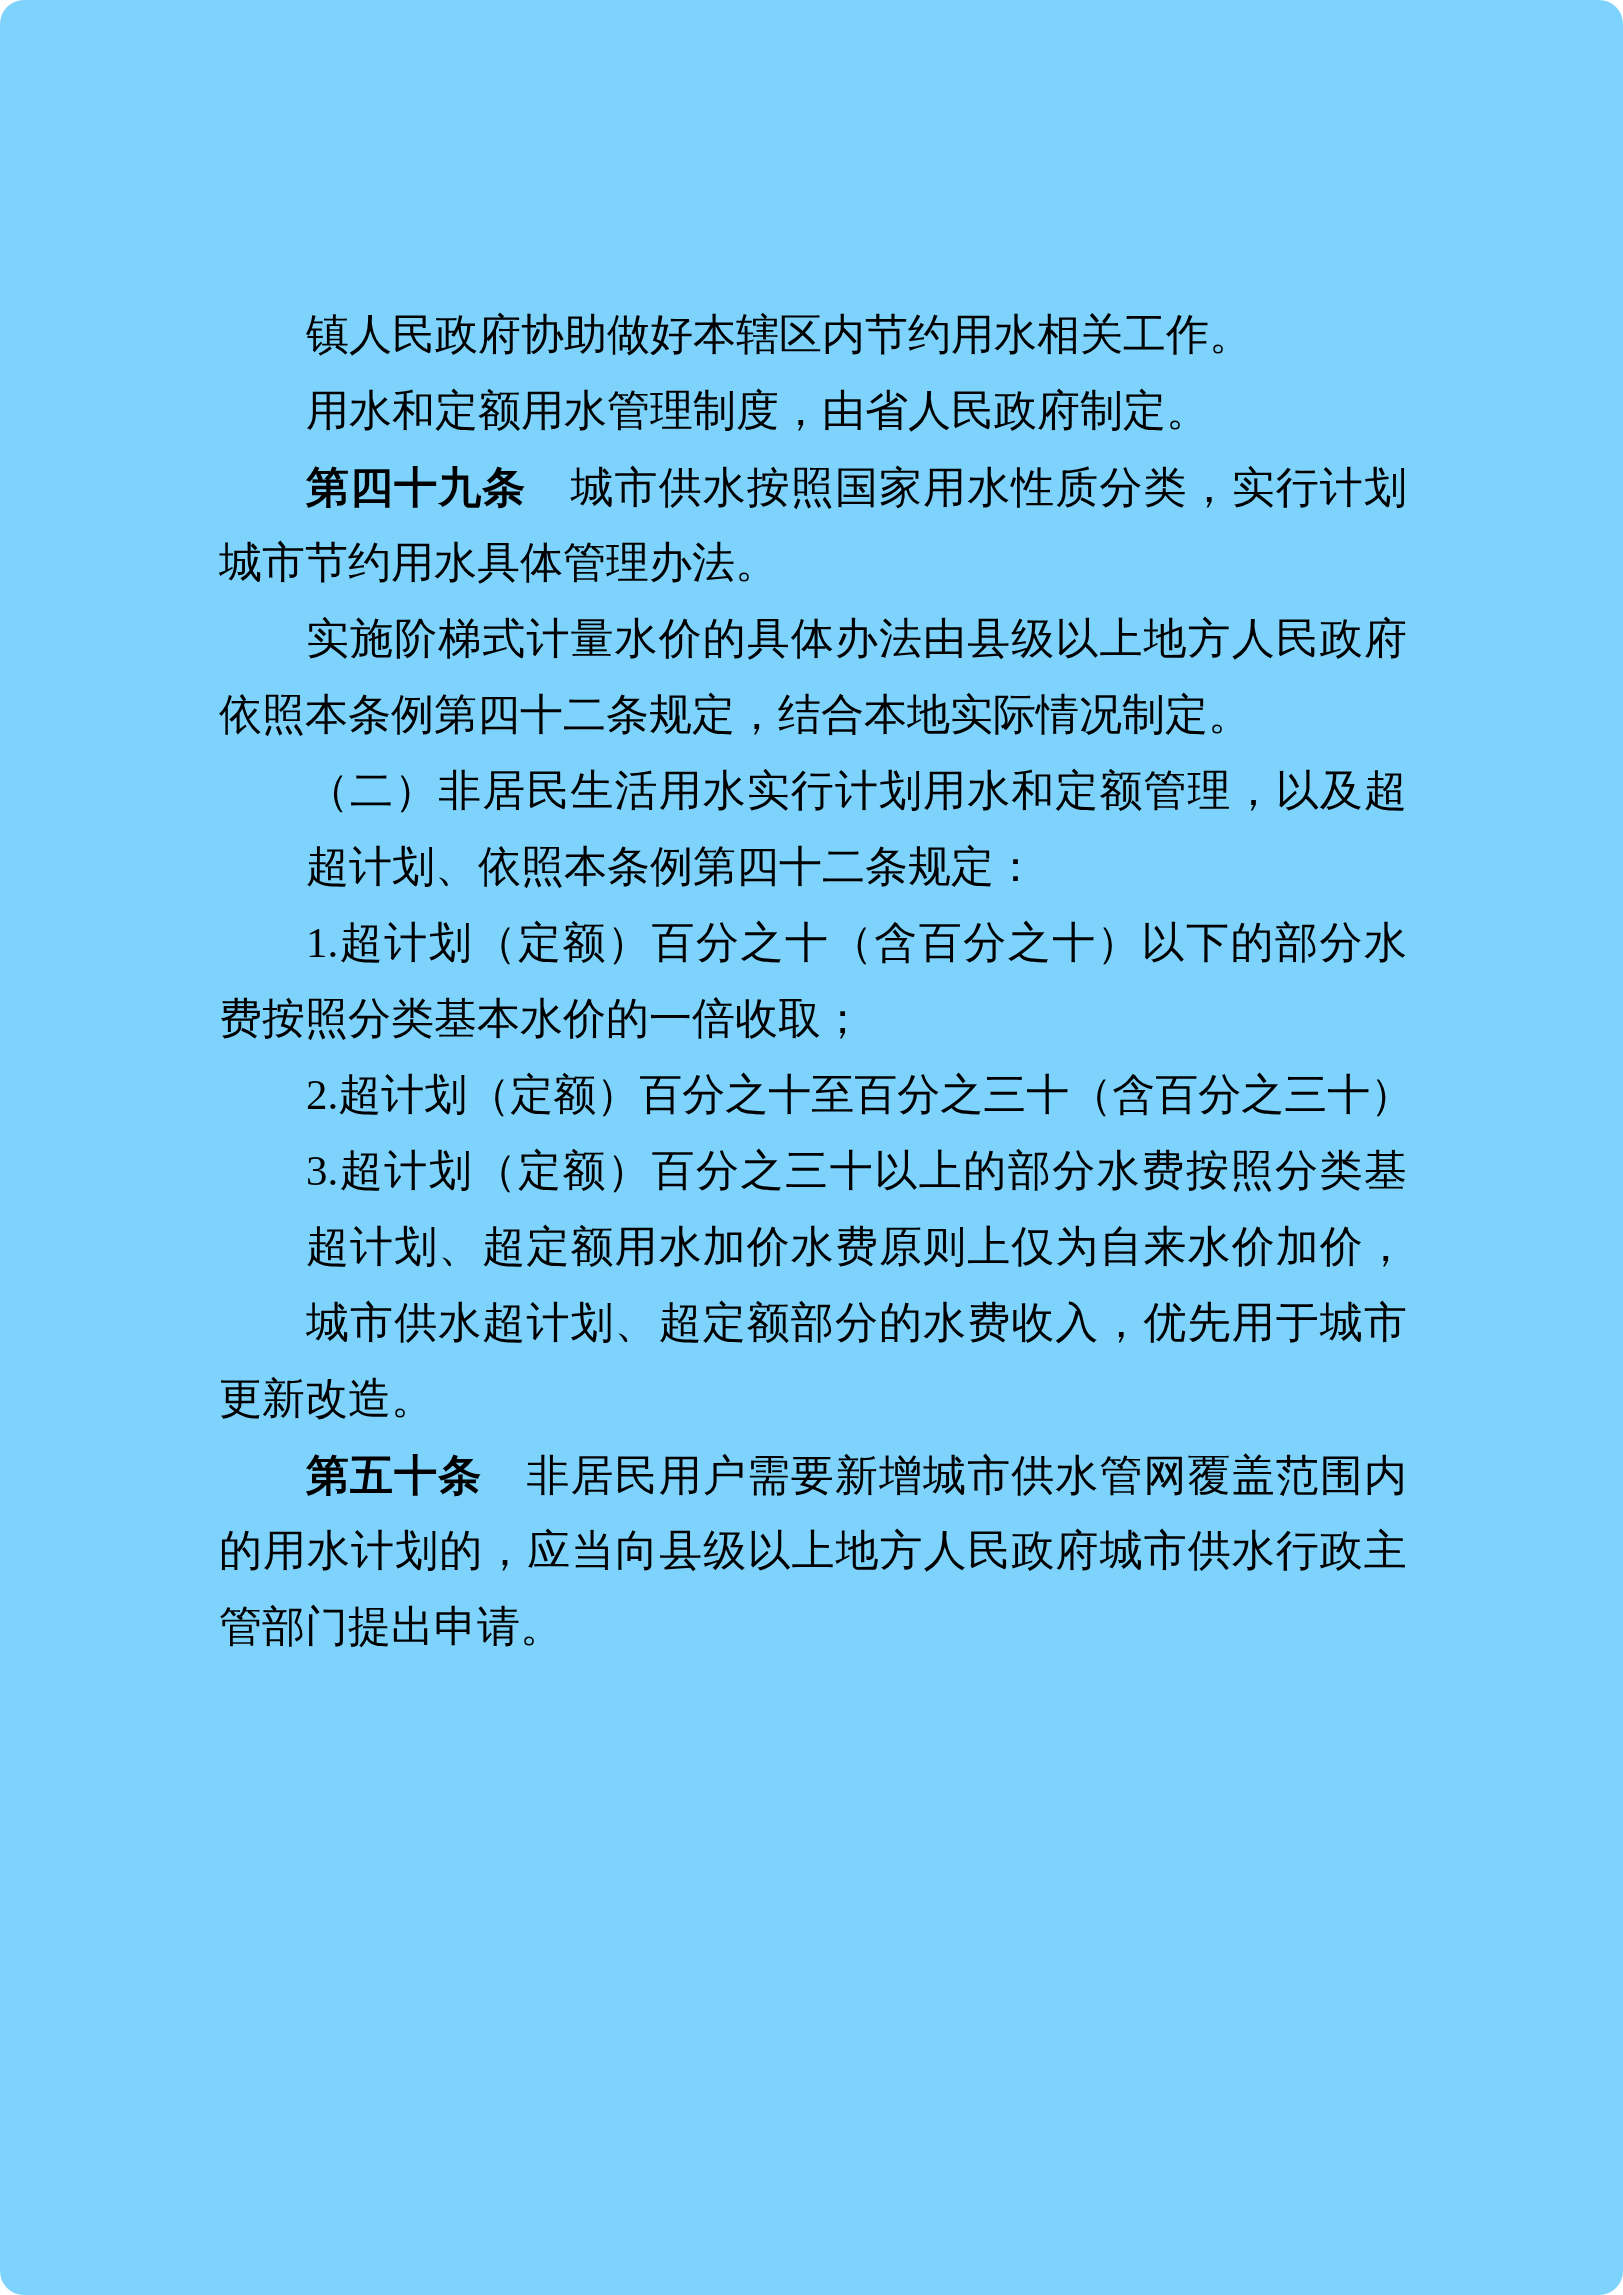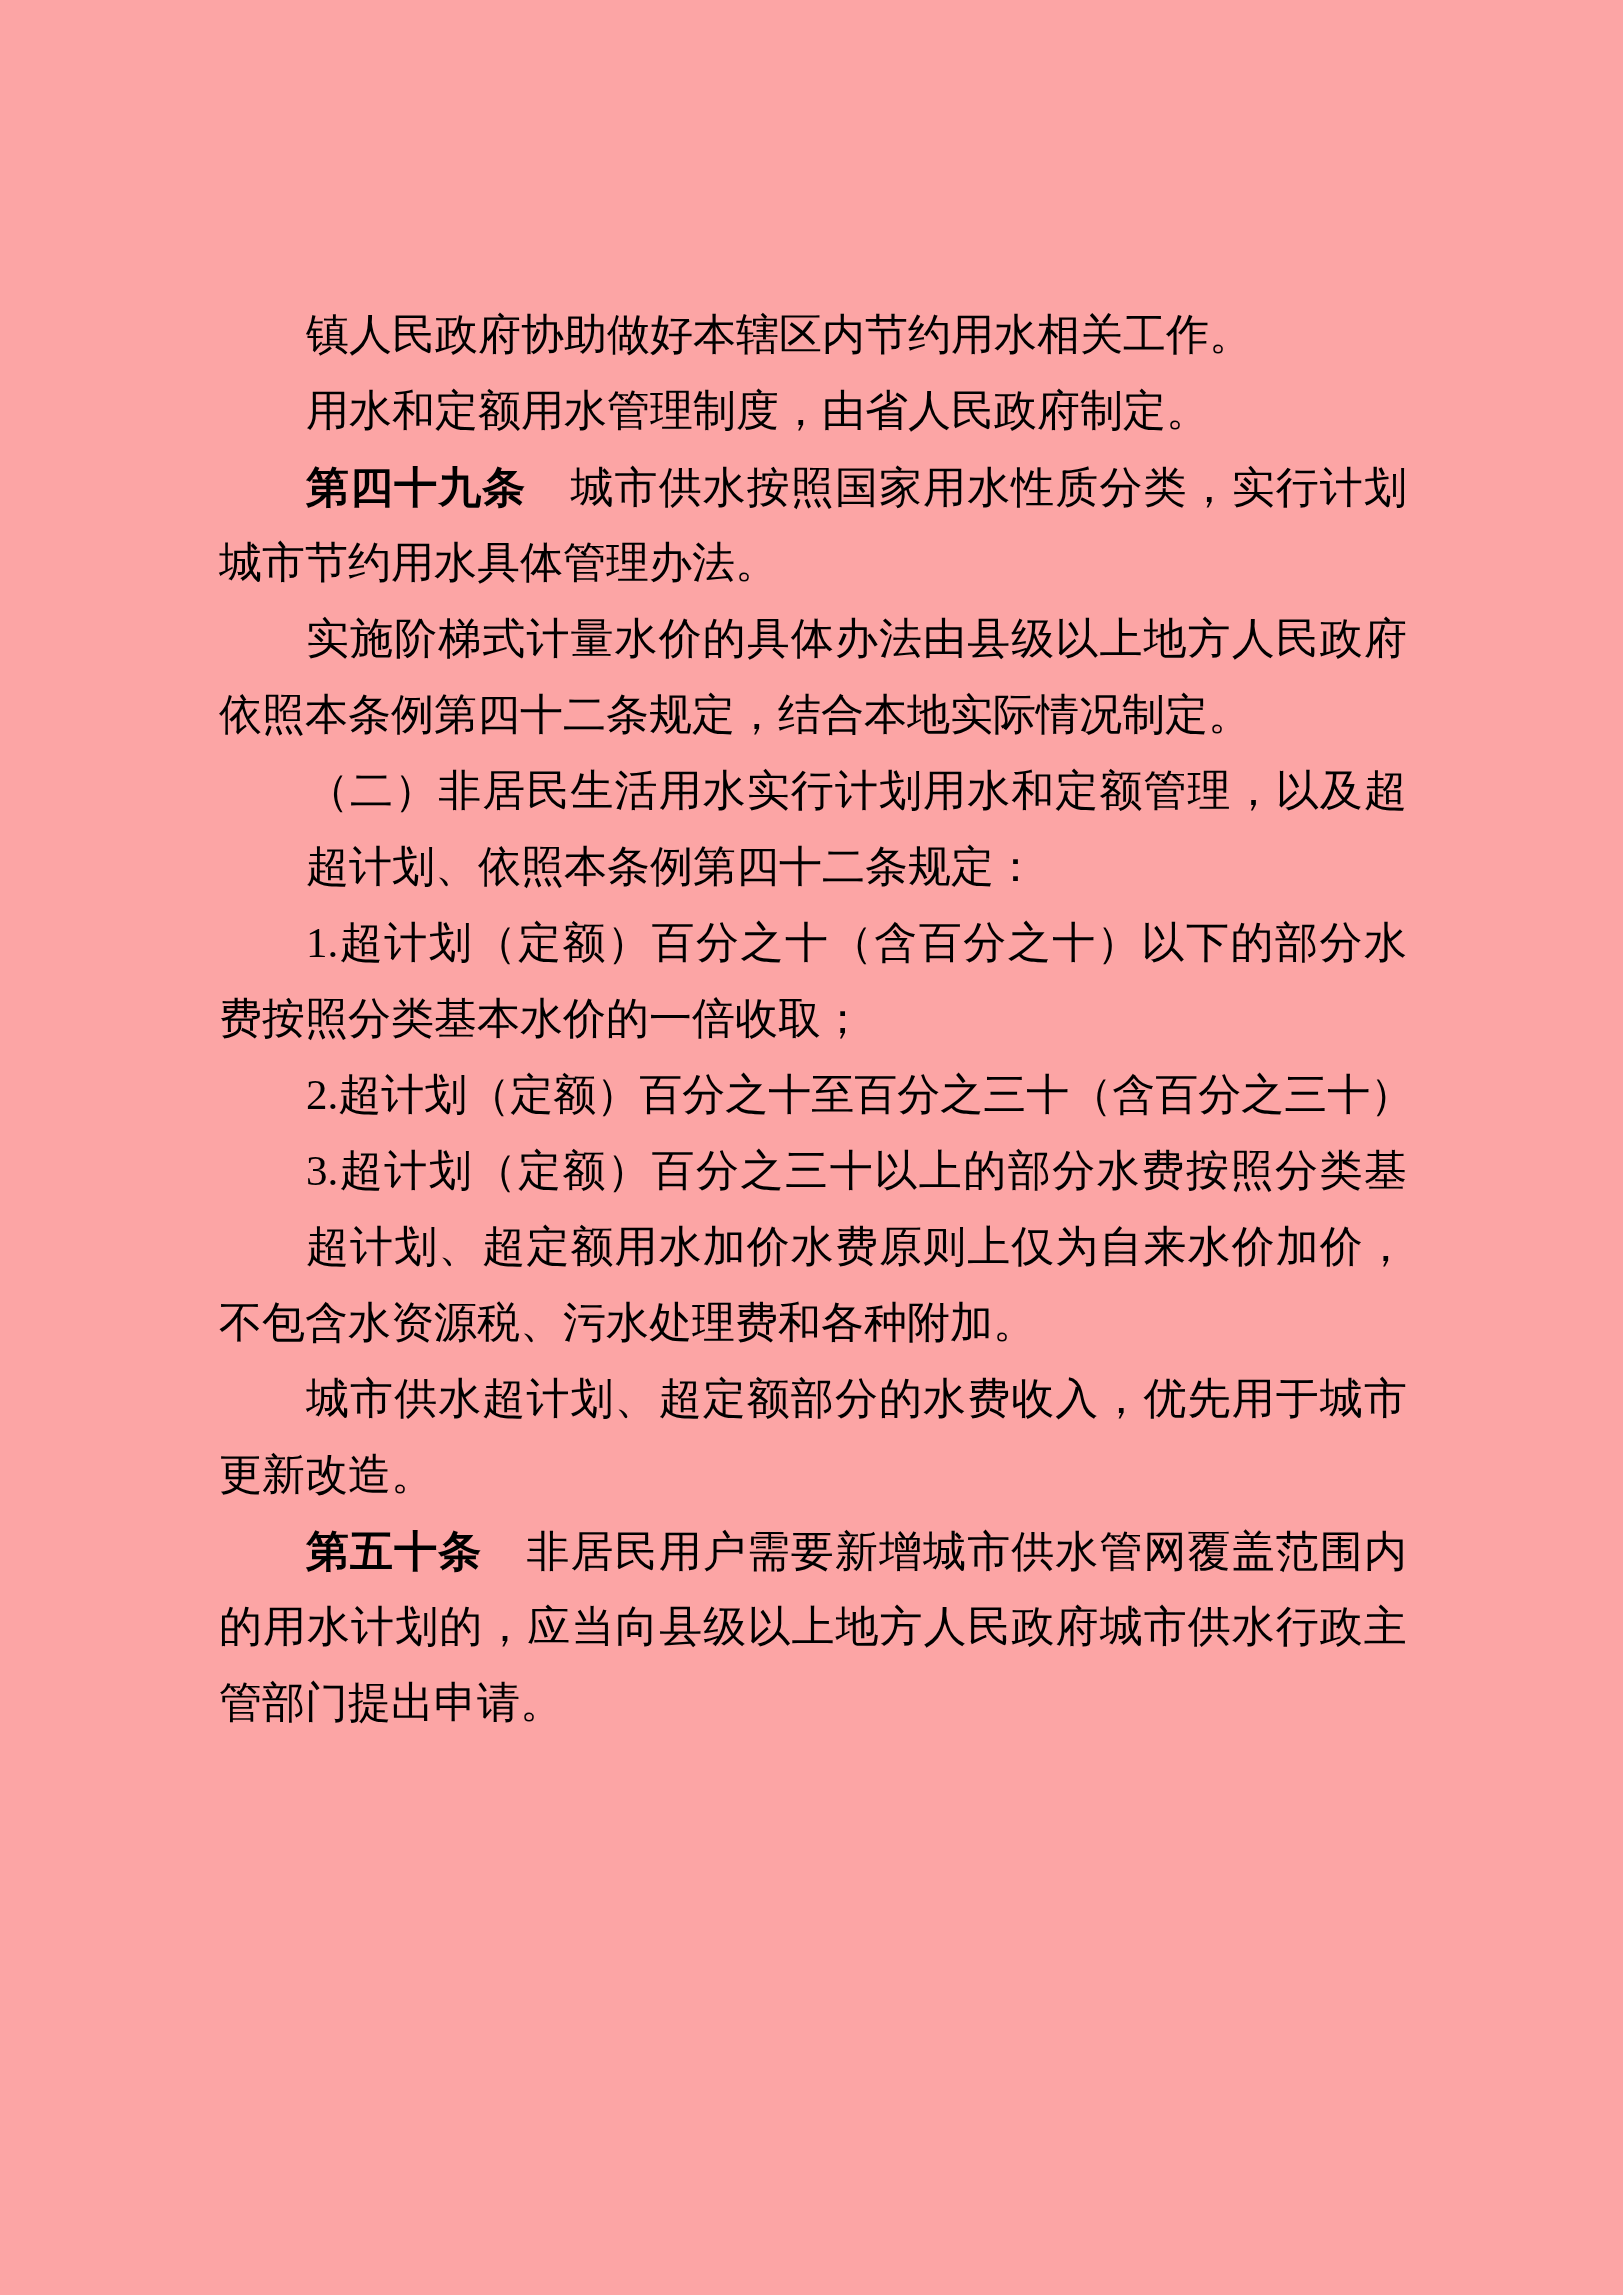--- a/index.html
+++ b/index.html
@@ -4,22 +4,23 @@
 <style>
   html, body {
     margin: 0;
     padding: 0;
     background: #ffffff;
   }
   .page {
     position: relative;
     width: 1623px;
     height: 2295px;
-    background: #fca5a5;
+    background: #7dd3fc;
     overflow: hidden;
+    border-radius: 24px;
   }
   .doc-body {
     position: absolute;
     left: 219px;
     top: 297px;
     width: 1188px;
   }
   .line {
     height: 76px;
     line-height: 76px;
@@ -245,21 +246,20 @@
         <span class="tok">仅</span>
         <span class="tok">为</span>
         <span class="tok">自</span>
         <span class="tok">来</span>
         <span class="tok">水</span>
         <span class="tok">价</span>
         <span class="tok">加</span>
         <span class="tok">价</span>
         <span class="tok">，</span>
       </div>
-      <div class="line"><span>不包含水资源税、污水处理费和各种附加。</span></div>
       <div class="line indent full">
         <span class="tok">城</span>
         <span class="tok">市</span>
         <span class="tok">供</span>
         <span class="tok">水</span>
         <span class="tok">超</span>
         <span class="tok">计</span>
         <span class="tok">划</span>
         <span class="tok">、</span>
         <span class="tok">超</span>

